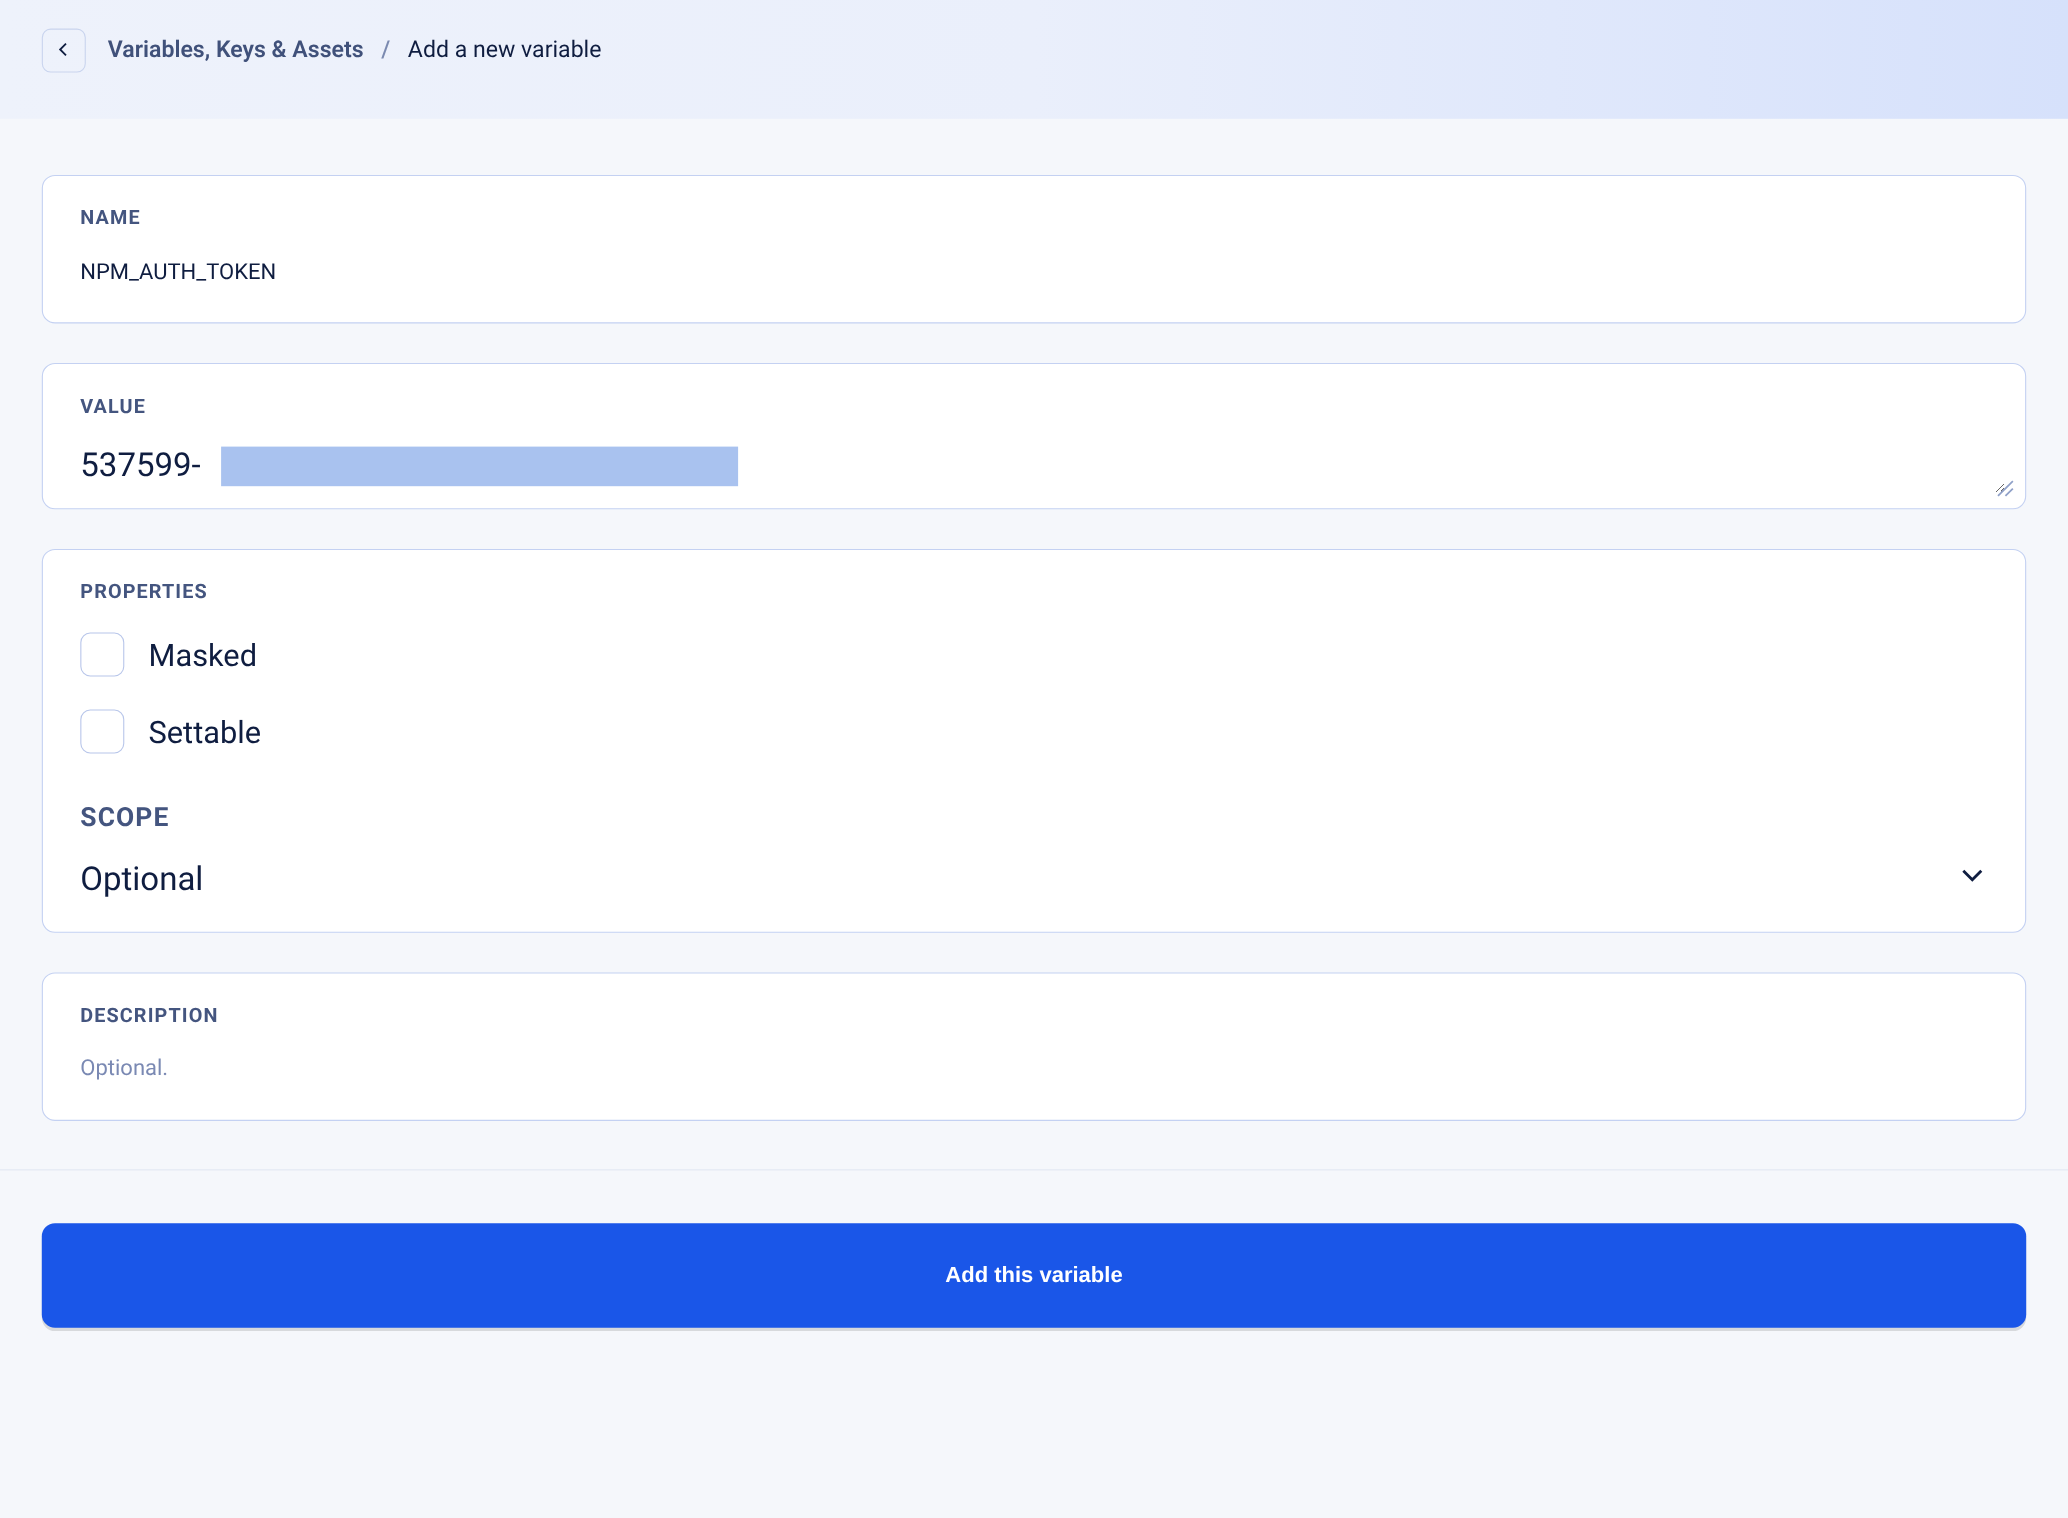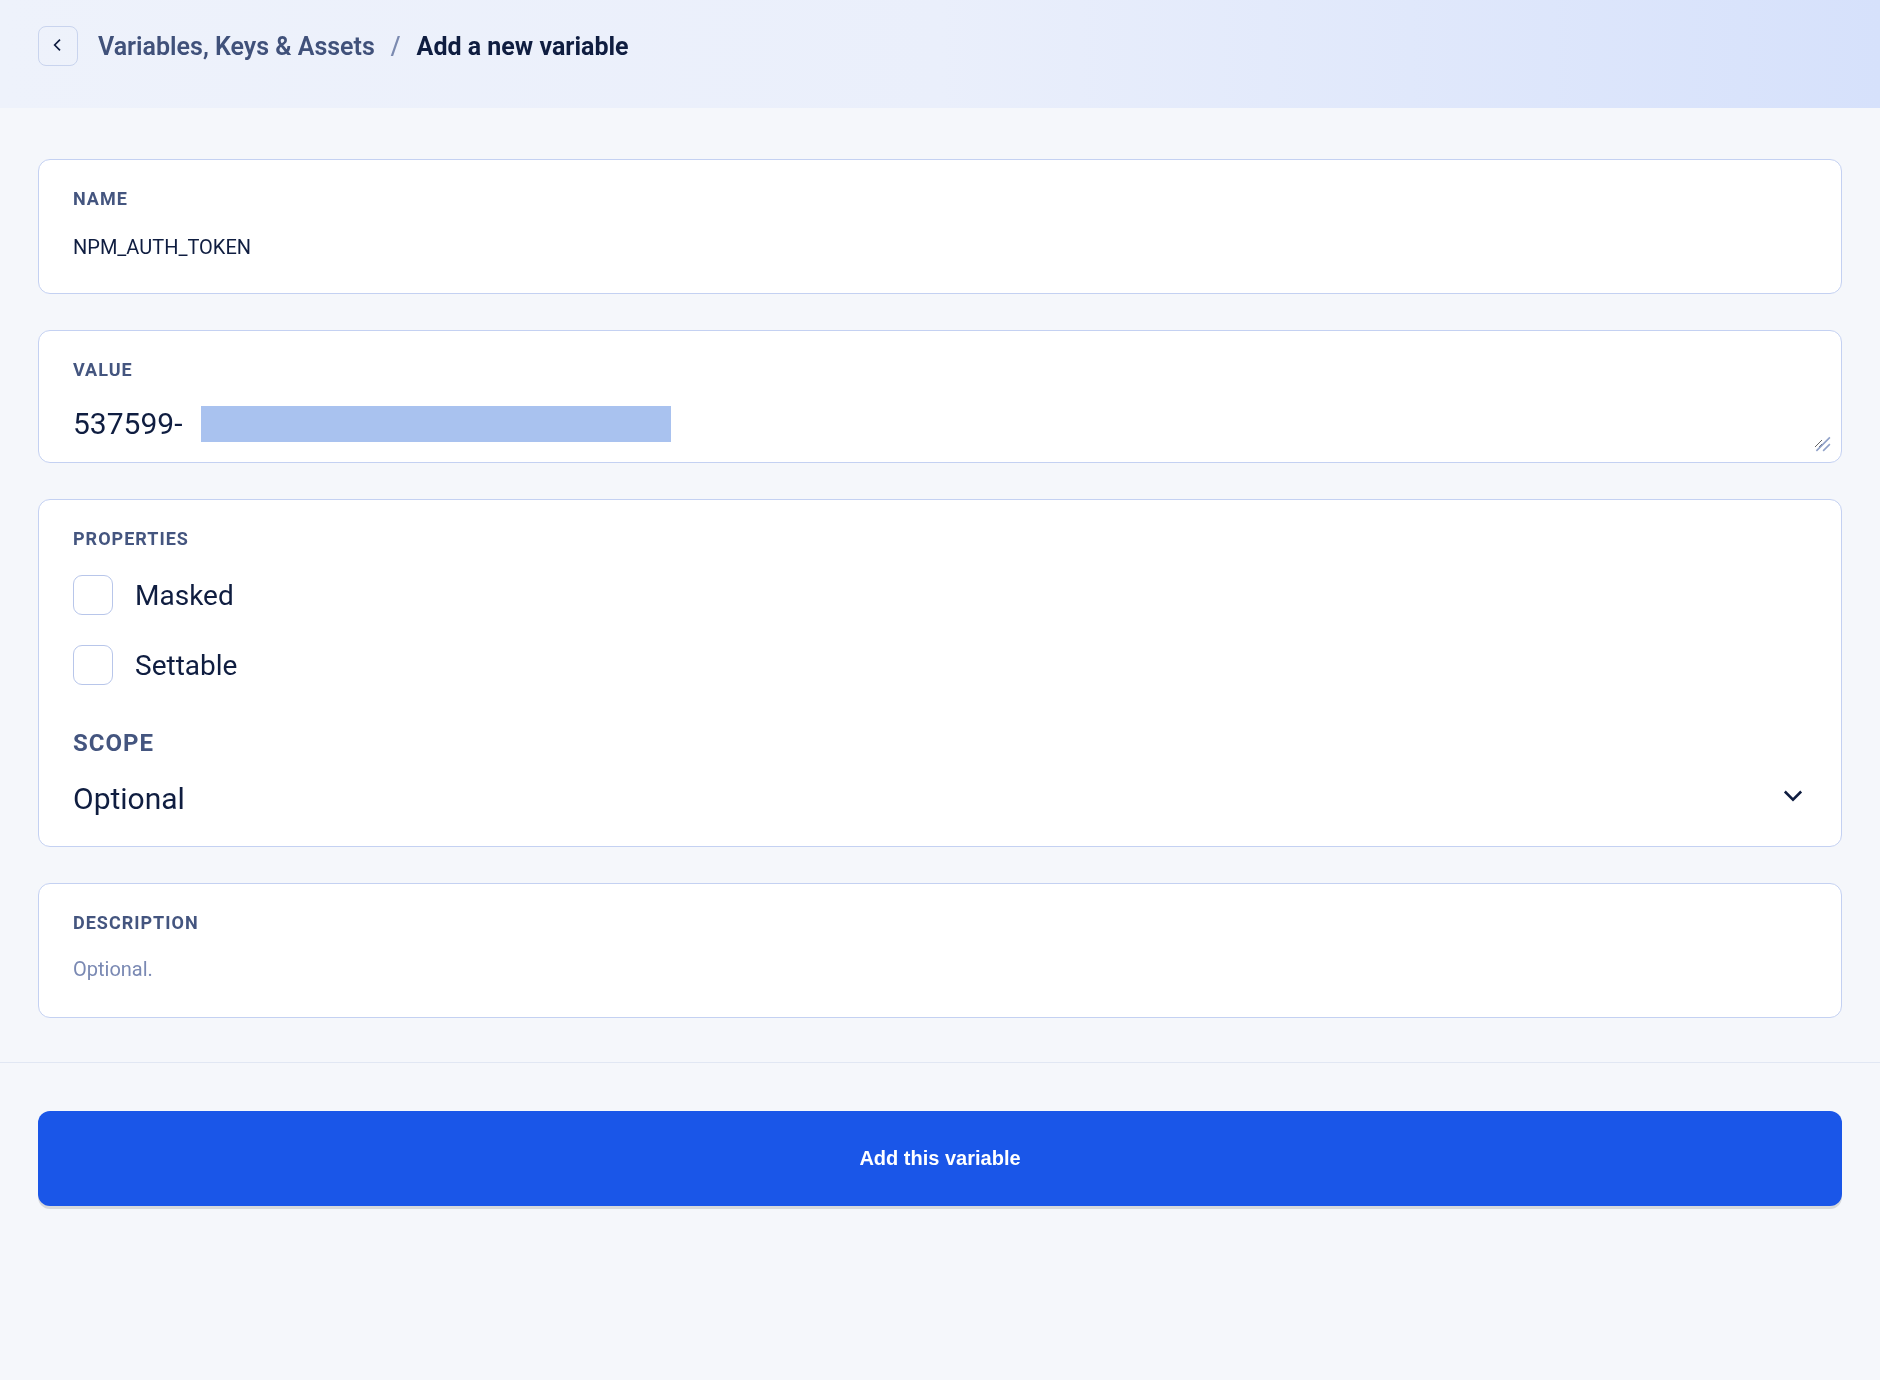--- a/index.html
+++ b/index.html
@@ -27,25 +27,25 @@
     display: flex;
     align-items: center;
     justify-content: center;
     cursor: pointer;
   }
   .back-btn svg { width: 16px; height: 16px; stroke: #0f1d40; stroke-width: 2.5; fill: none; }
   .breadcrumb {
     display: flex;
     align-items: center;
     gap: 16px;
-    font-size: 25px;
+    font-size: 21px;
   }
   .crumb-parent { color: #40517a; font-weight: 600; }
   .crumb-sep { color: #7b8ab0; font-weight: 500; }
-  .crumb-current { color: #0f1d40; font-weight: 700; }
+  .crumb-current { color: #0f1d40; font-weight: 400; }
 
   .content {
     padding: 30px 38px 0 38px;
     display: flex;
     flex-direction: column;
     gap: 36px;
   }
 
   .card {
     background: #ffffff;

